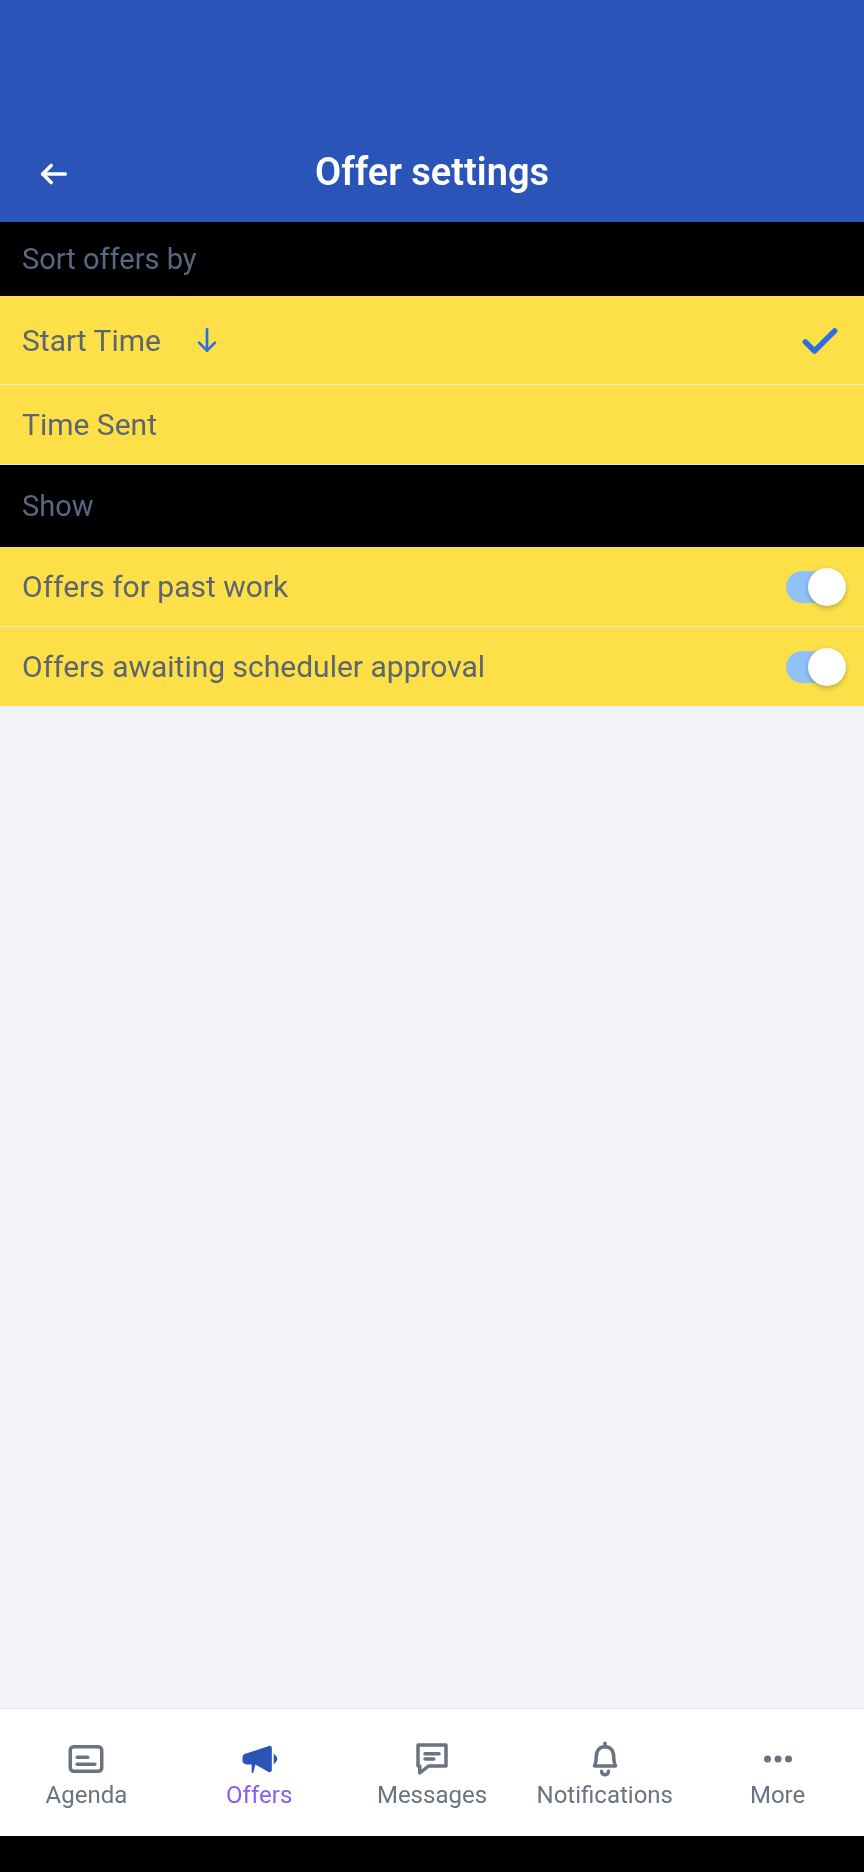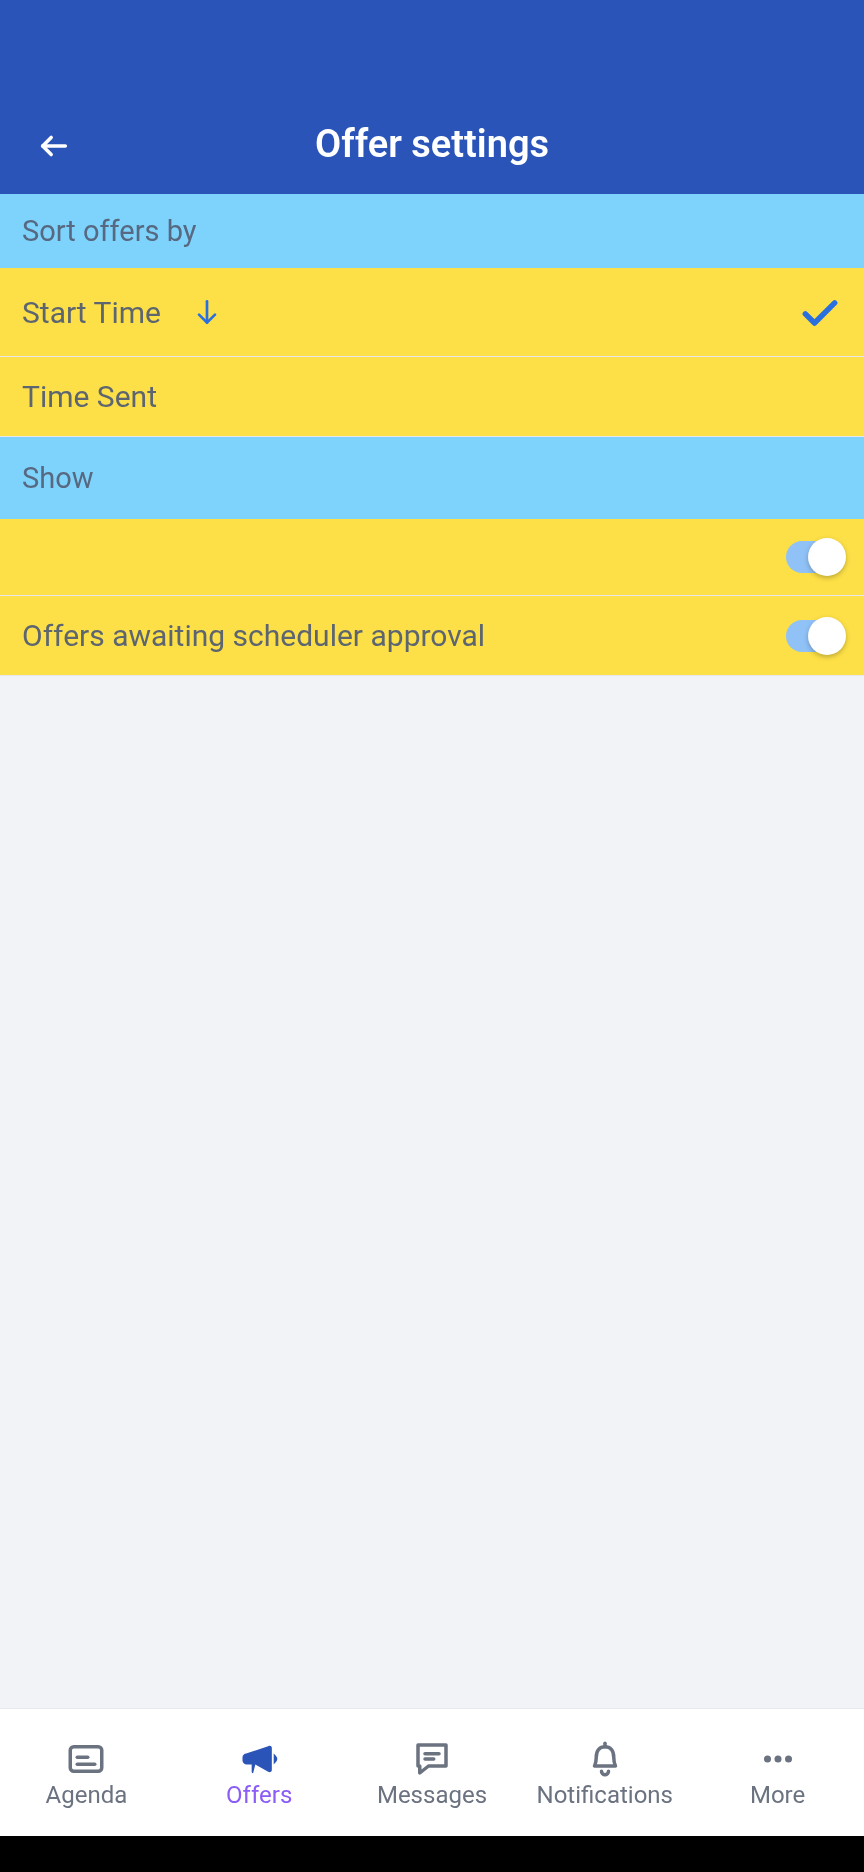--- a/index.html
+++ b/index.html
@@ -11,21 +11,21 @@
     width: 864px;
     height: 1872px;
     font-family: -apple-system, BlinkMacSystemFont, "Segoe UI", Roboto, Helvetica, Arial, sans-serif;
     background: #f2f3f7;
     display: flex;
     flex-direction: column;
     overflow: hidden;
   }
   .header {
     background: #2a54b7;
-    height: 194px;
+    height: 222px;
     display: flex;
     align-items: flex-end;
     padding-bottom: 28px;
     position: relative;
   }
   .back-btn {
     position: absolute;
     left: 34px;
     bottom: 28px;
     width: 40px;
@@ -45,21 +45,21 @@
   .content {
     flex: 1;
     background: #f2f3f7;
     display: flex;
     flex-direction: column;
   }
   .section-header {
     padding: 20px 22px;
     color: #576880;
     font-size: 29px;
-    background: #7dd3fc;
+    background: #000000;
   }
   .row {
     background: #fde047;
     display: flex;
     align-items: center;
     padding: 22px 22px;
     border-bottom: 1px solid #e6e8ec;
     font-size: 30px;
     color: #5c6570;
   }
@@ -166,20 +166,21 @@
     </span>
   </div>
 
   <div class="row">
     <span class="row-label">Time Sent</span>
   </div>
 
   <div class="section-header show">Show</div>
 
   <div class="row">
+    <span class="row-label">Offers for past work</span>
     <div class="toggle-wrap">
       <div class="toggle">
         <div class="toggle-knob"></div>
       </div>
     </div>
   </div>
 
   <div class="row">
     <span class="row-label">Offers awaiting scheduler approval</span>
     <div class="toggle-wrap">

